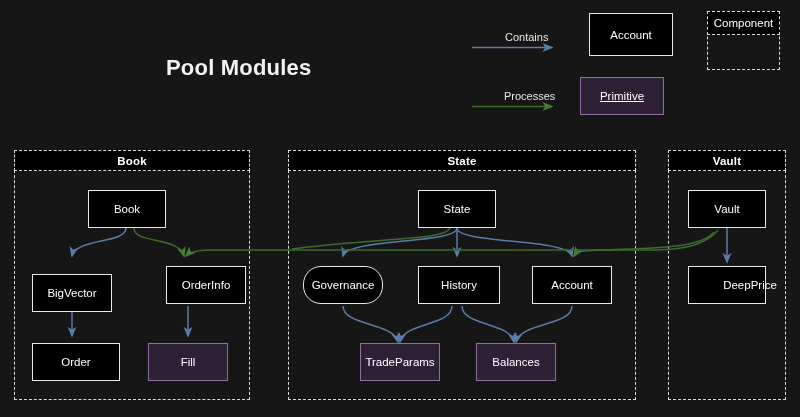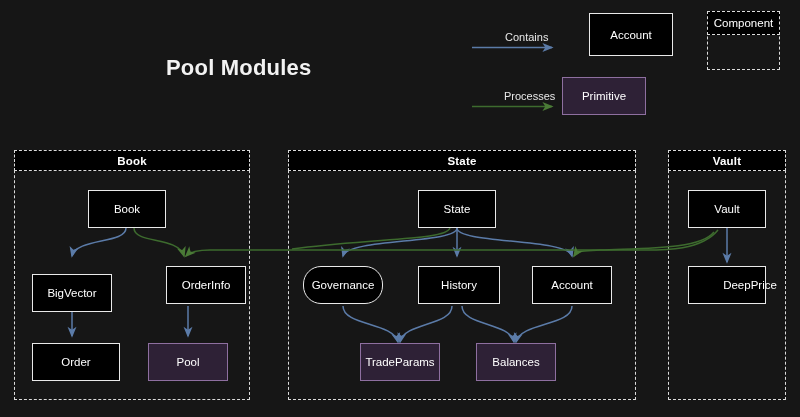--- a/index.html
+++ b/index.html
@@ -100,21 +100,21 @@
         <path d="M0,0.4 L7,3.2 L0,6 L1.8,3.2 Z" fill="#4a7a36"></path>
       </marker>
     </defs>
     <line x1="2" y1="6.5" x2="82" y2="6.5" stroke="#3d6b2e" stroke-width="1.6" marker-end="url(#lg-green)"></line>
   </svg>
 
   <div class="legend-box mod-box" style="left:589px;top:13px;width:82px;height:41px;">
     <span>Account</span>
   </div>
 
-  <div class="legend-box prim-box" style="left:562px;top:77px;width:82px;height:36px;">
+  <div class="legend-box prim-box" style="left:580px;top:77px;width:82px;height:36px;text-decoration:underline;">
     <span>Primitive</span>
   </div>
 
   <div class="comp-legend" style="left:707px;top:11px;width:71px;height:57px;"></div>
   <div class="comp-legend-hdr" style="left:707px;top:11px;width:71px;height:22px;">
     <span>Component</span>
   </div>
 
   <div class="container" style="left:14px;top:150px;width:236px;height:250px;"></div>
   <div class="container-hdr" style="left:14px;top:150px;width:236px;height:21px;">
@@ -180,21 +180,21 @@
   <div class="node" style="left:32px;top:274px;width:80px;height:38px;">
     <span>BigVector</span>
   </div>
   <div class="node" style="left:160px;top:266px;width:80px;height:38px;margin-left:6px;">
     <span>OrderInfo</span>
   </div>
   <div class="node" style="left:32px;top:343px;width:88px;height:38px;">
     <span>Order</span>
   </div>
   <div class="node primitive" style="left:148px;top:343px;width:80px;height:38px;">
-    <span>Pool</span>
+    <span>Fill</span>
   </div>
 
   <div class="node" style="left:418px;top:190px;width:78px;height:38px;">
     <span>State</span>
   </div>
   <div class="node" style="left:303px;top:266px;width:80px;height:38px;border-radius:18px;">
     <span>Governance</span>
   </div>
   <div class="node" style="left:418px;top:266px;width:82px;height:38px;">
     <span>History</span>

